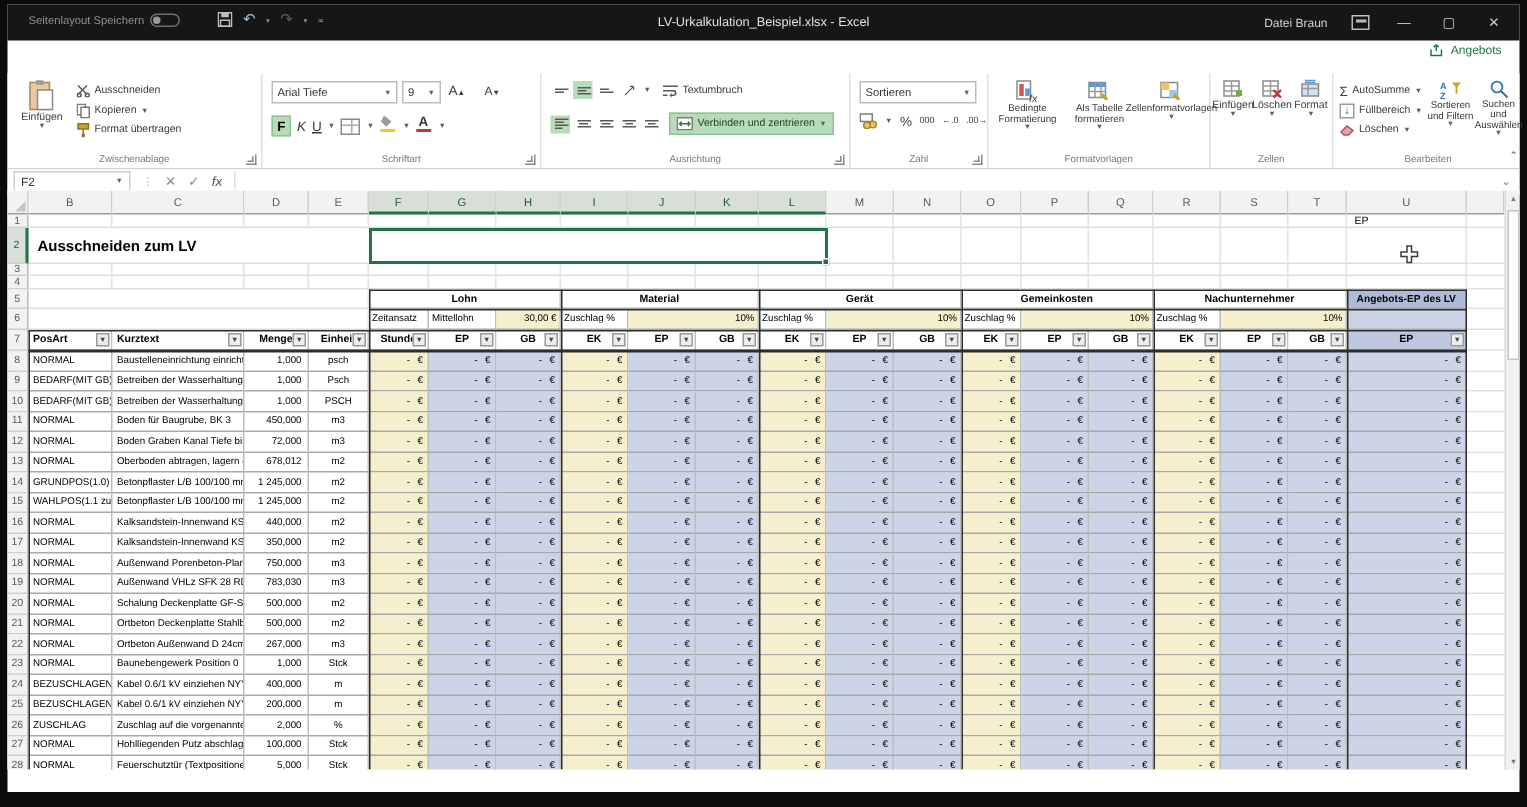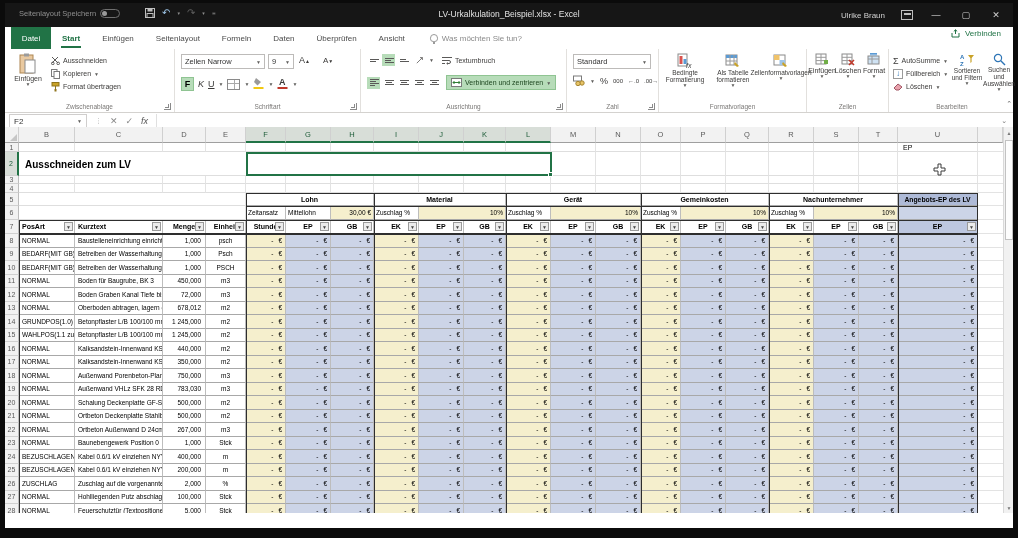--- a/index.html
+++ b/index.html
@@ -118,48 +118,34 @@
           <rect x="2" y="5.5" width="6" height="4" fill="none" stroke="#bfbfbf"></rect>
         </svg>
       <span style="color:#9cc3e5;">↶</span>
         <span class="car">▾</span>
       <span class="dis">↷</span>
         <span class="car dis">▾</span>
       <span class="car">≖</span>
     </div>
     <div class="doc-title">LV-Urkalkulation_Beispiel.xlsx - Excel</div>
     <div class="tb-right">
-      <span class="tb-user">Ulrike Braun</span>
+      <span class="tb-user">Datei Braun</span>
       <span class="ribbonopt"></span>
       <span class="wbtn">—</span>
       <span class="wbtn">▢</span>
       <span class="wbtn">✕</span>
     </div>
   </div>
 
-  <div class="menubar">
-    <div class="m-file">Datei</div>
-    <div class="m-tab active">Start</div>
-    <div class="m-tab">Einfügen</div>
-    <div class="m-tab">Seitenlayout</div>
-    <div class="m-tab">Formeln</div>
-    <div class="m-tab">Daten</div>
-    <div class="m-tab">Überprüfen</div>
-    <div class="m-tab">Ansicht</div>
-    <div class="tellme">
-      <span class="bulb"></span>
-      <span>Was möchten Sie tun?</span>
-    </div>
-  </div>
   <div class="share">
     <svg width="10" height="9" viewBox="0 0 10 9">
         <path d="M1 4 v4 h7 v-4" fill="none" stroke="#217346"></path>
         <path d="M4.5 5 V0.8 M4.5 0.8 L2.8 2.4 M4.5 0.8 L6.2 2.4" fill="none" stroke="#217346"></path>
       </svg>
-    <span>Verbinden</span>
+    <span>Angebots</span>
   </div>
 
   <div class="ribbon">
 
     <div class="rgroup" style="width:170px;">
       <div class="bigbtn" style="position:absolute;left:6px;top:4px;width:34px;">
         <svg width="20" height="22" viewBox="0 0 20 22">
             <rect x="2" y="2" width="13" height="18" fill="#e9c9a0" stroke="#ad8652"></rect>
             <rect x="6" y="0.5" width="5" height="3" fill="#9b9b9b"></rect>
             <rect x="7" y="7" width="10" height="13" fill="#fff" stroke="#8a8a8a"></rect>
@@ -192,21 +178,21 @@
             </svg>
           <span>Format übertragen</span>
         </div>
       </div>
       <div class="rg-label">Zwischenablage</div>
       <div class="launcher"></div>
     </div>
 
     <div class="rgroup" style="width:186px;">
       <div class="selbox" style="position:absolute;left:6px;top:5px;width:84px;">
-        <span>Zellen Narrow</span>
+        <span>Arial Tiefe</span>
           <span class="caret">▼</span>
       </div>
       <div class="selbox" style="position:absolute;left:93px;top:5px;width:26px;">
         <span>9</span>
           <span class="caret">▼</span>
       </div>
       <div style="position:absolute;left:124px;top:6px;font-size:9px;color:#3b3a39;">A<span style="font-size:5px;">▲</span></div>
       <div style="position:absolute;left:148px;top:7px;font-size:8px;color:#3b3a39;">A<span style="font-size:5px;">▼</span></div>
       <div style="position:absolute;left:6px;top:26px;display:flex;align-items:center;gap:4px;">
         <span class="green-on" style="width:13px;height:14px;display:inline-flex;align-items:center;justify-content:center;font-weight:bold;font-size:9px;">F</span>
@@ -294,21 +280,21 @@
           <span>Verbinden und zentrieren</span>
             <span class="caret">▼</span>
         </span>
       </div>
       <div class="rg-label">Ausrichtung</div>
       <div class="launcher"></div>
     </div>
 
     <div class="rgroup" style="width:92px;">
       <div class="selbox" style="position:absolute;left:6px;top:5px;width:78px;">
-        <span>Standard</span>
+        <span>Sortieren</span>
           <span class="caret">▼</span>
       </div>
       <div style="position:absolute;left:6px;top:26px;display:flex;align-items:center;gap:5px;color:#3b3a39;">
         <svg width="12" height="11" viewBox="0 0 12 11">
             <rect x="0.5" y="1" width="8" height="5" fill="#fff" stroke="#7a7a7a"></rect>
             <circle cx="9" cy="8" r="2.2" fill="#e8c468" stroke="#a58530"></circle>
             <circle cx="5" cy="8.5" r="2.2" fill="#e8c468" stroke="#a58530"></circle>
           </svg>
           <span class="caret">▼</span>
         <span style="font-size:9px;">%</span>

